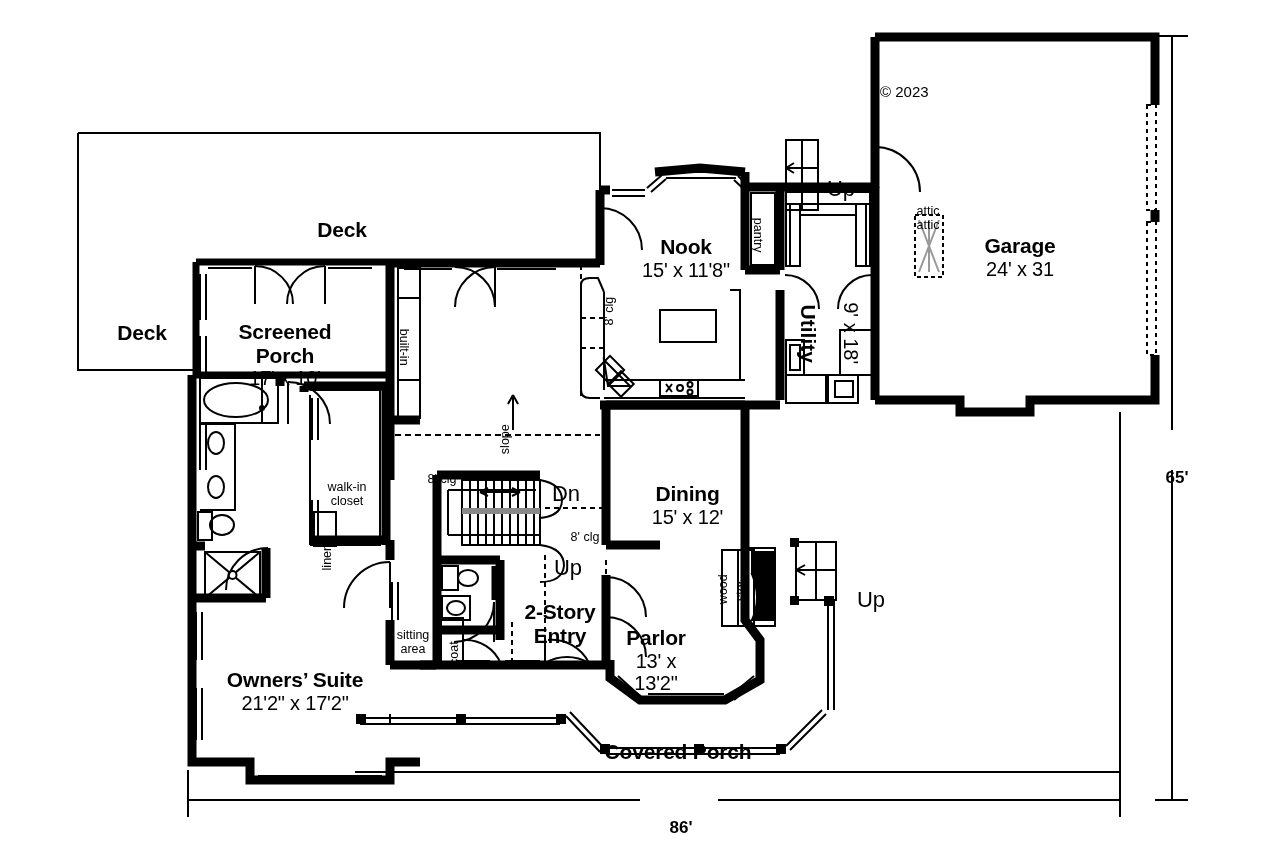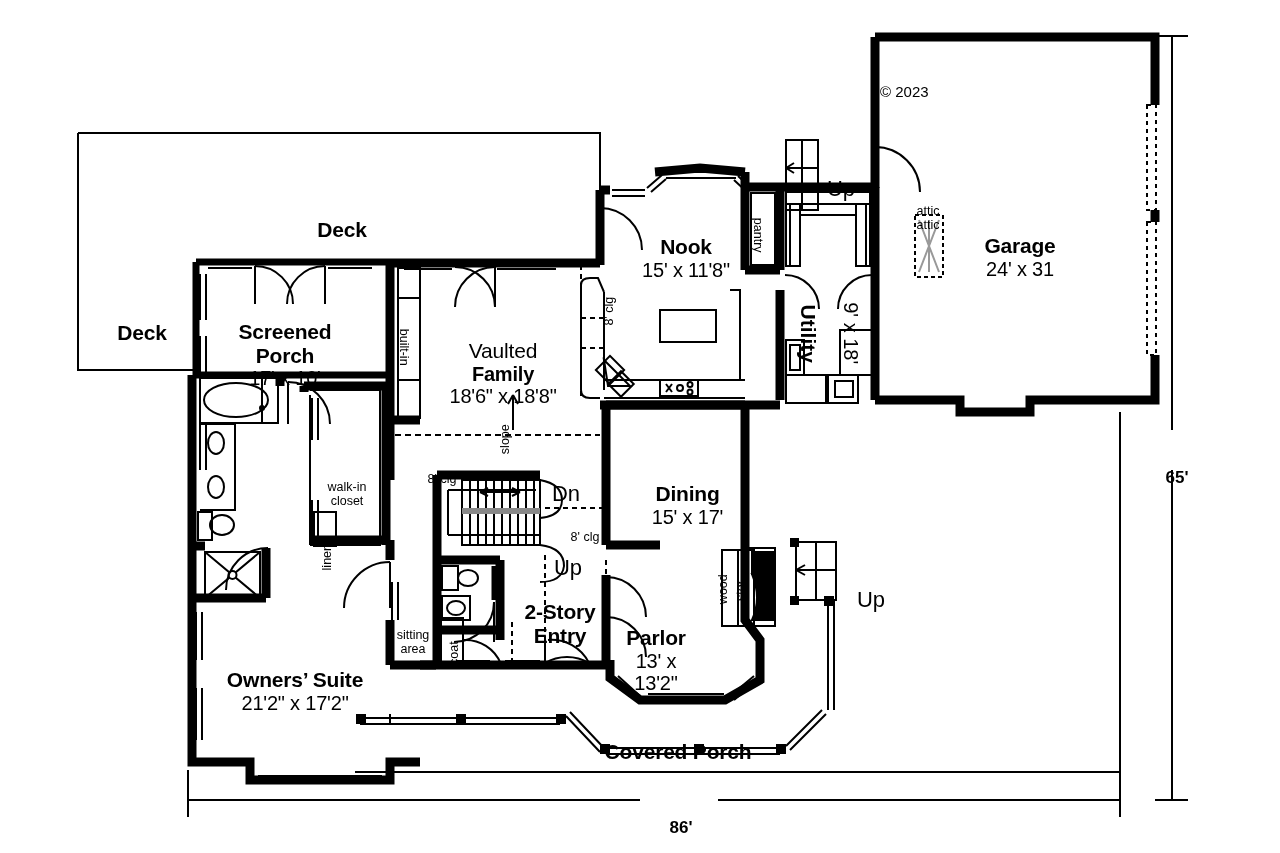--- a/index.html
+++ b/index.html
@@ -423,25 +423,20 @@
 
 <div class="lbl room" style="left:296px; top:186px; width:92px;">Deck</div>
 <div class="lbl room" style="left:96px; top:289px; width:92px;">Deck</div>
 
 <div class="lbl room" style="left:195px; top:288px; width:180px;">
   <span>Screened</span><br>
   <span>Porch</span>
   <span class="dim">17' x 10'</span>
 </div>
 
-<div class="lbl room lite" style="left:408px; top:307px; width:190px;">
-  <span>Vaulted</span>
-  <span class="dimb">Family</span>
-  <span class="dim">18'6" x 18'8"</span>
-</div>
 
 <div class="lbl room" style="left:606px; top:203px; width:160px;">
   <span>Nook</span>
   <span class="dim">15' x 11'8"</span>
 </div>
 
 
 <div class="lbl" style="left:793px; top:290px; width:30px;">
   <div class="vertr" style="font-weight:bold;font-size:21px;width:110px;margin-left:-40px;">Utility</div>
 </div>
@@ -449,21 +444,21 @@
   <div class="vertr" style="font-weight:normal;font-size:20px;width:110px;margin-left:-40px;">9' x 18'</div>
 </div>
 
 <div class="lbl room" style="left:945px; top:202px; width:150px;">
   <span>Garage</span>
   <span class="dim">24' x 31</span>
 </div>
 
 <div class="lbl room" style="left:615px; top:450px; width:145px;">
   <span>Dining</span>
-  <span class="dim">15' x 17'</span>
+  <span class="dim">15' x 12'</span>
 </div>
 
 <div class="lbl room" style="left:596px; top:594px; width:120px;">
   <span>Parlor</span>
   <span class="dim">13' x</span>
   <span class="dim">13'2"</span>
 </div>
 
 <div class="lbl room" style="left:500px; top:568px; width:120px;">
   <span>2-Story</span><br>

